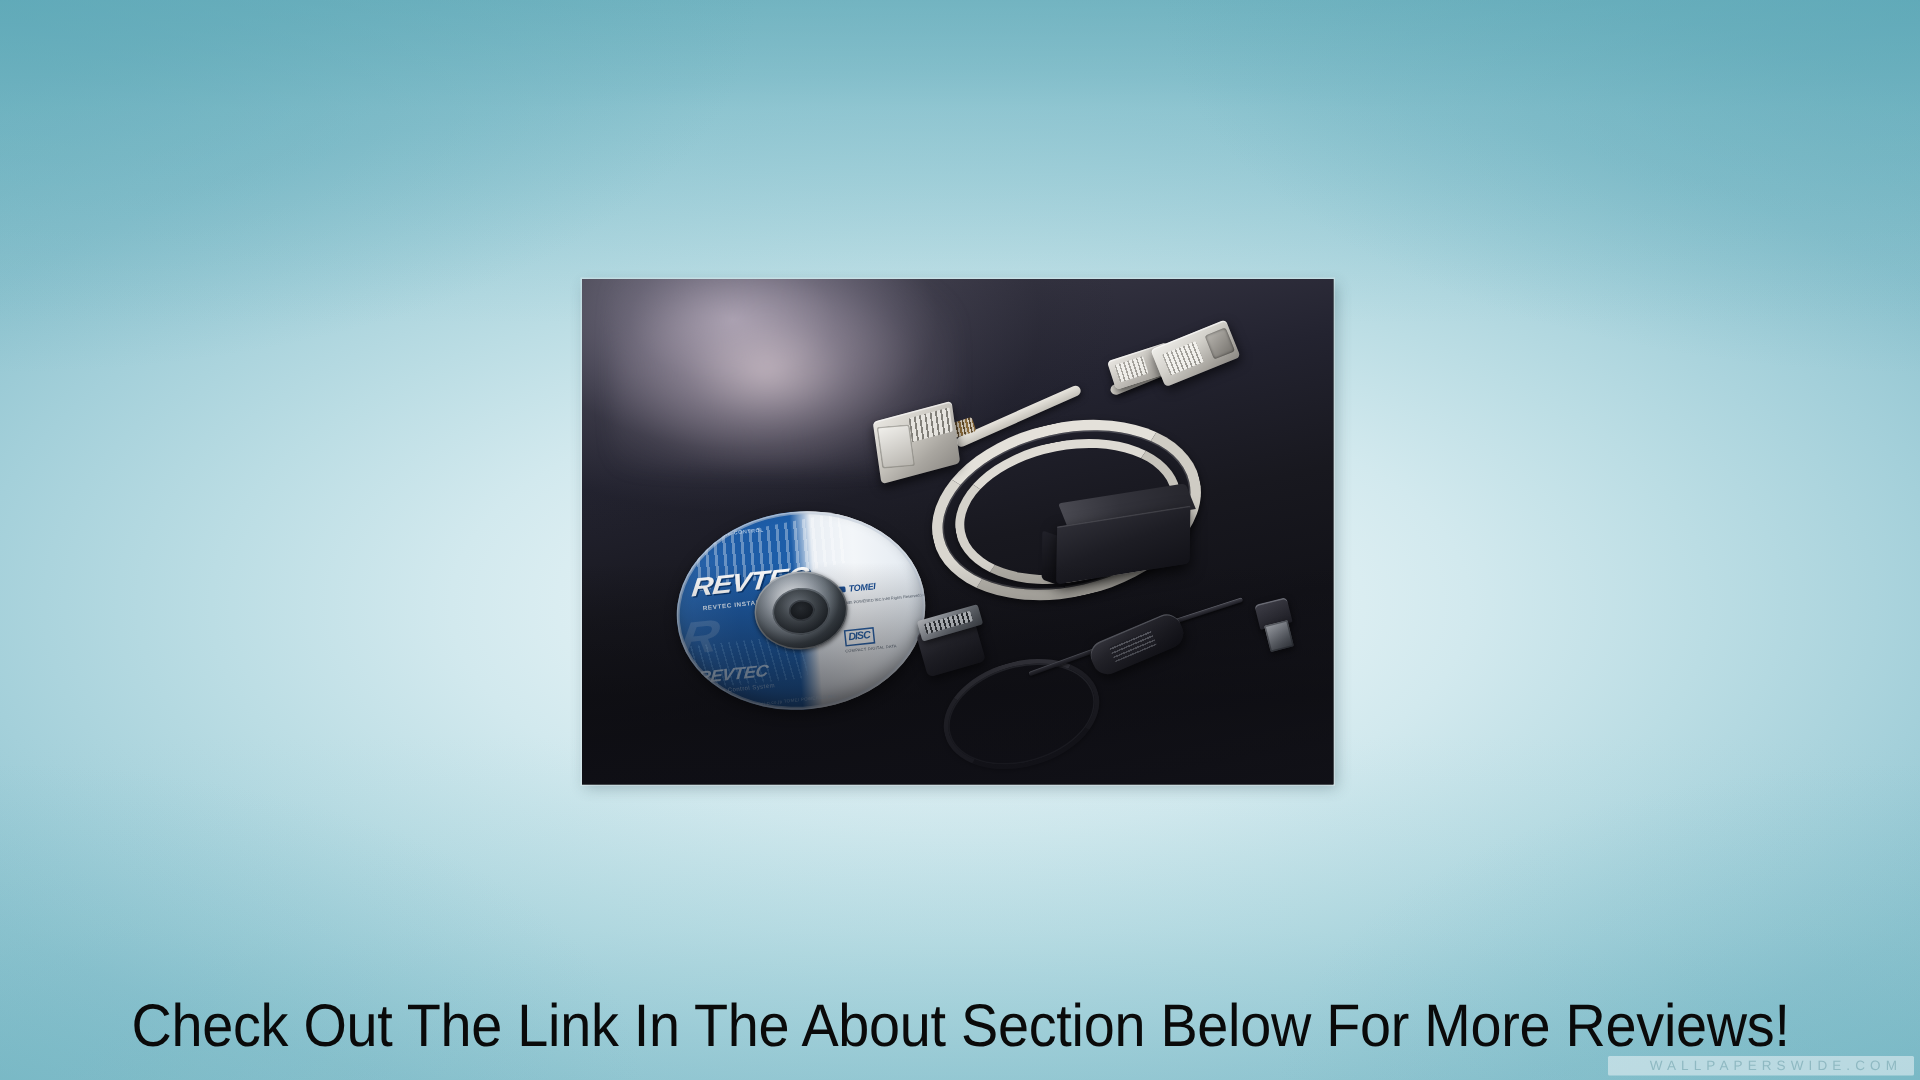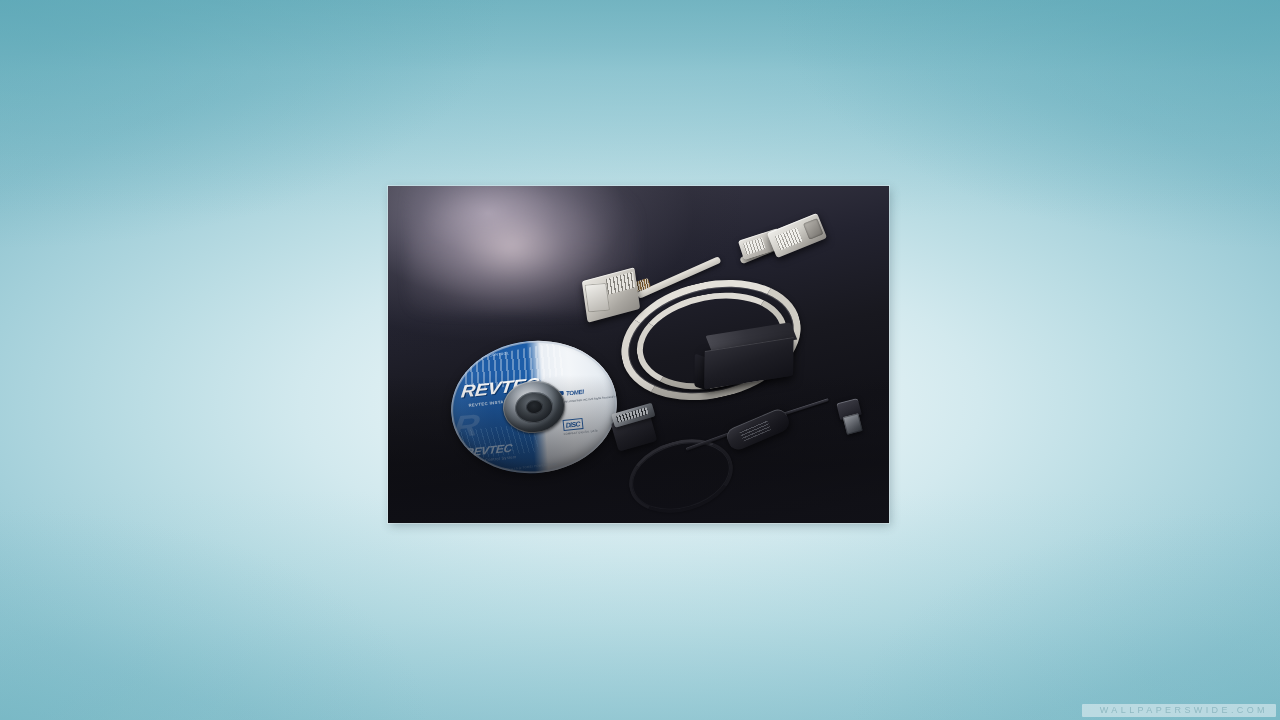--- a/index.html
+++ b/index.html
@@ -484,21 +484,21 @@
     font-size:40px; font-weight:400;
     color:#0a0a0a;
     white-space:nowrap;
     transform:scaleX(0.93);
     letter-spacing:-0.2px;
     line-height:1;
   }
   
   #watermark {
     position:absolute; right:4px; bottom:3px;
-    padding:2px 8px 2px 18px;
+    padding:2px 8px 2px 28px;
     background:rgba(235,243,245,0.55);
     border-radius:1px;
     text-align:center;
   }
   #watermark-text {
     font-family:"Liberation Sans", sans-serif;
     font-size:9px; font-weight:400;
     color:#8fb9c2;
     letter-spacing:3.4px;
     line-height:1;
@@ -605,18 +605,21 @@
 
       <div class="usb-plug">
         <div class="shell"></div>
         <div class="metal"></div>
       </div>
     </div>
 
     <div class="floor-fade"></div>
   </div>
 
+  <div id="caption">
+    <div id="caption-text">Check Out The Link In The About Section Below For More Reviews!</div>
+  </div>
 
   <div id="watermark">
     <div id="watermark-text">WALLPAPERSWIDE.COM</div>
   </div>
 
 </div>
 
 </body></html>

